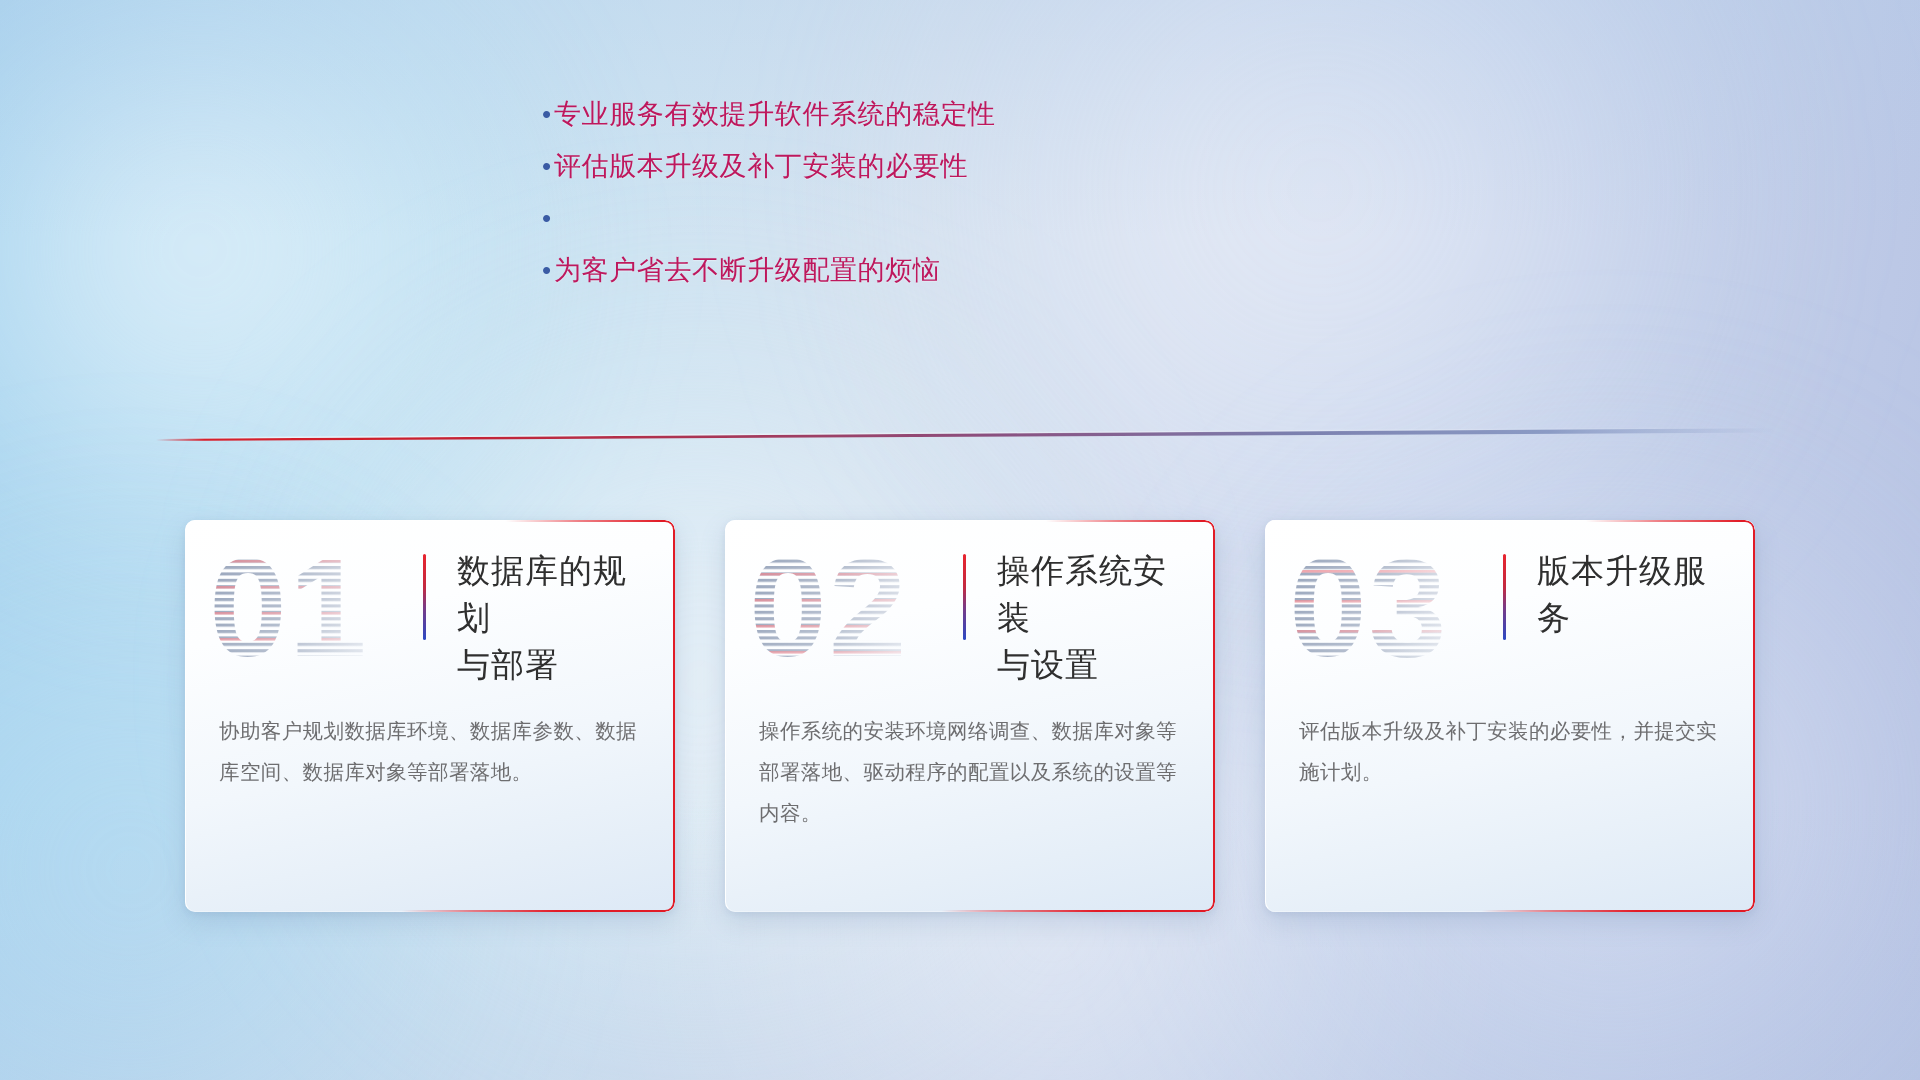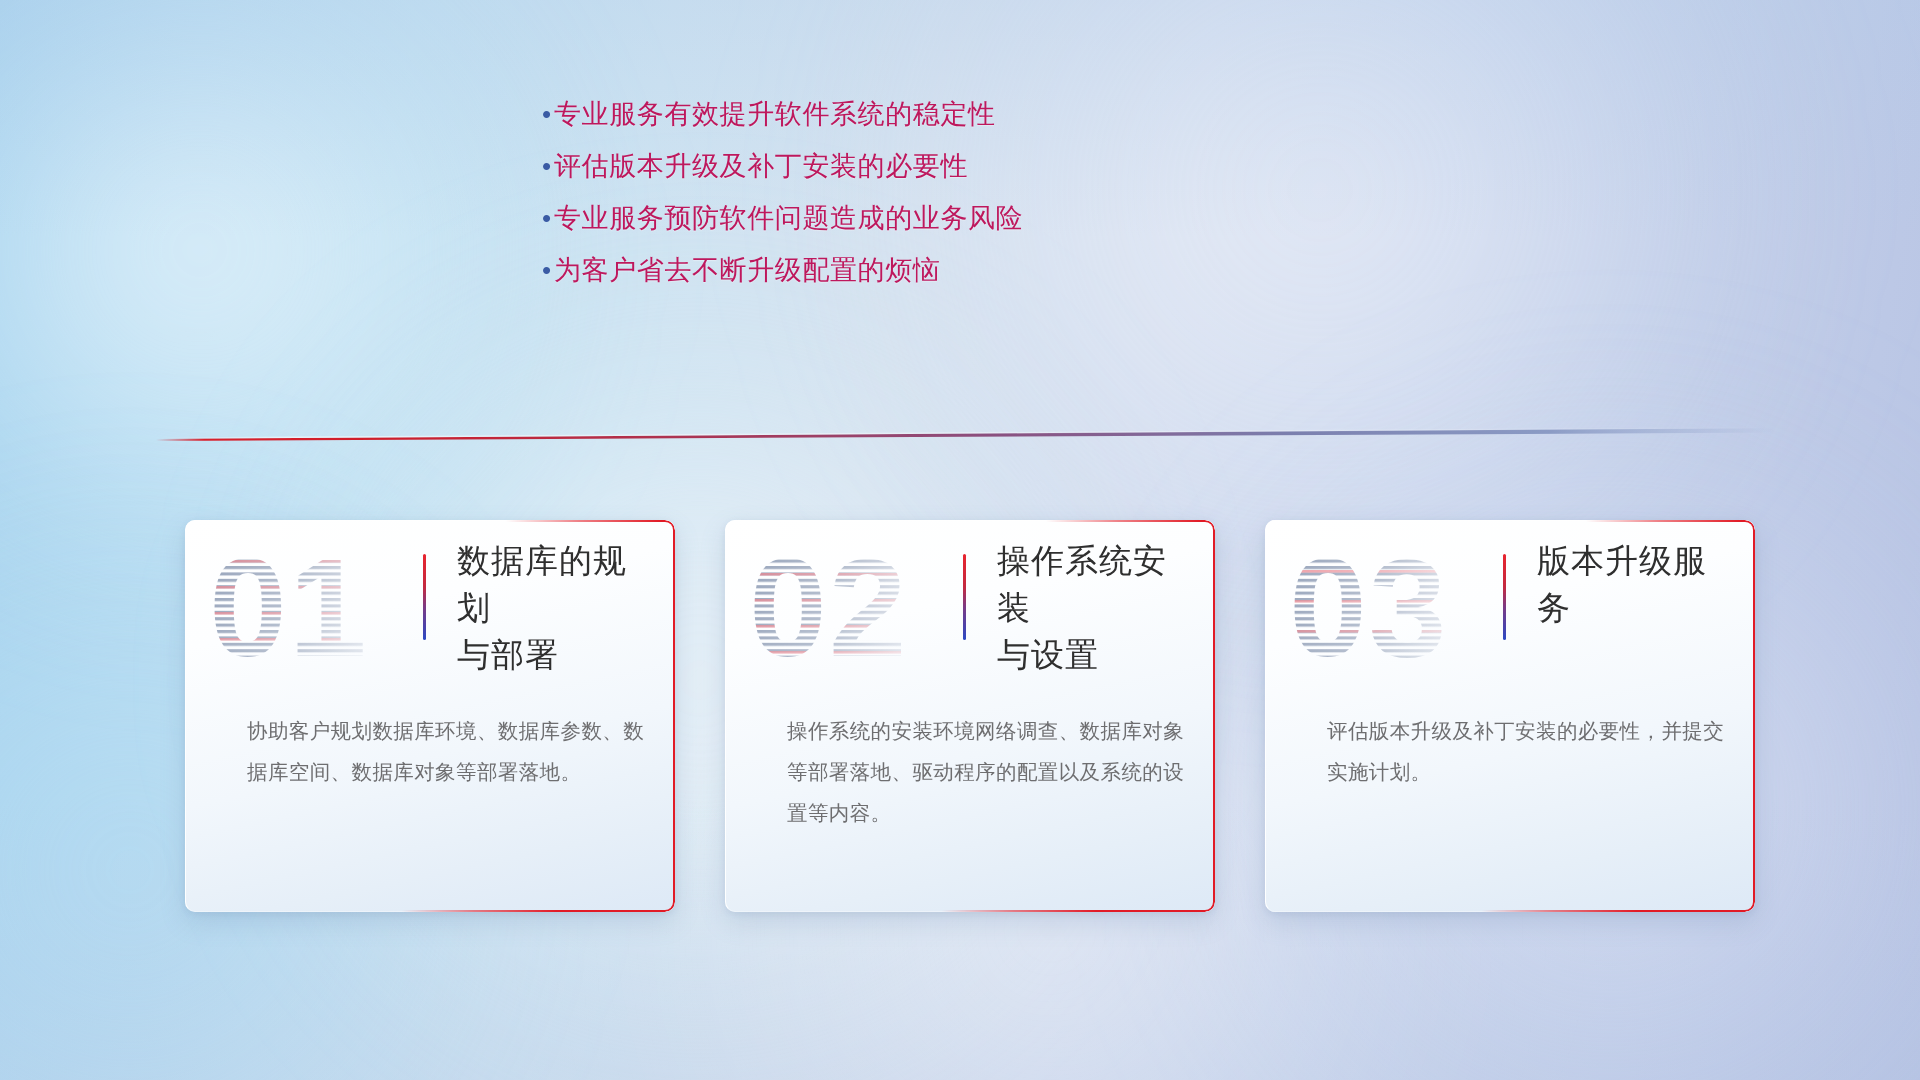--- a/index.html
+++ b/index.html
@@ -87,27 +87,27 @@
     position:absolute; left:22px; top:14px; width:190px; height:150px;
   }
   .card-num svg{ display:block; width:100%; height:100%; }
 
   .card-sep{
     position:absolute; left:238px; top:34px; width:3px; height:86px;
     background:linear-gradient(180deg,#e8242e 0%,#c4293f 38%,#7a3a85 62%,#2b49c4 100%);
     border-radius:2px;
   }
   .card-title{
-    position:absolute; left:272px; top:18px; right:18px;
+    position:absolute; left:272px; top:28px; right:18px;
     font-size:33px; line-height:1.42; color:#2f2f2f; font-weight:400;
     letter-spacing:1px;
   }
   .card-body{
     position:absolute; left:34px; right:28px; top:190px;
-    font-size:20.5px; line-height:2.0; color:#6e6e70; letter-spacing:.4px;margin-left:28px;
+    font-size:20.5px; line-height:2.0; color:#6e6e70; letter-spacing:.4px;
   }
 </style>
 </head>
 <body>
 
 <div id="bg">
   <div class="bg-base"></div>
   <div class="glow glow-a"></div>
   <div class="glow glow-e"></div>
   <div class="glow glow-b"></div>
@@ -123,21 +123,20 @@
     <div class="bullet-row">
       <span class="bullet-dot">•</span>
       <span class="bullet-text">专业服务有效提升软件系统的稳定性</span>
     </div>
     <div class="bullet-row">
       <span class="bullet-dot">•</span>
       <span class="bullet-text">评估版本升级及补丁安装的必要性</span>
     </div>
     <div class="bullet-row">
       <span class="bullet-dot">•</span>
-      <span class="bullet-text">专业服务预防软件问题造成的业务风险</span>
     </div>
     <div class="bullet-row">
       <span class="bullet-dot">•</span>
       <span class="bullet-text">为客户省去不断升级配置的烦恼</span>
     </div>
   </div>
 
   <div class="divider">
     <svg viewBox="0 0 1625 18" preserveAspectRatio="none" aria-hidden="true">
       <defs>

